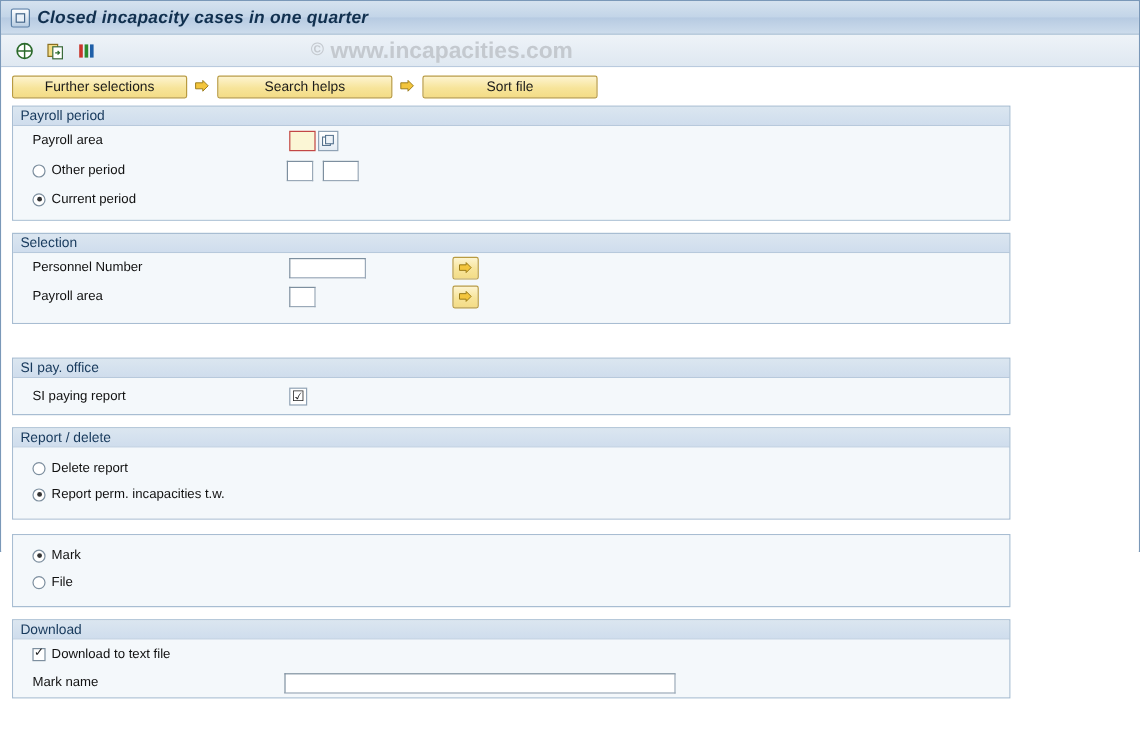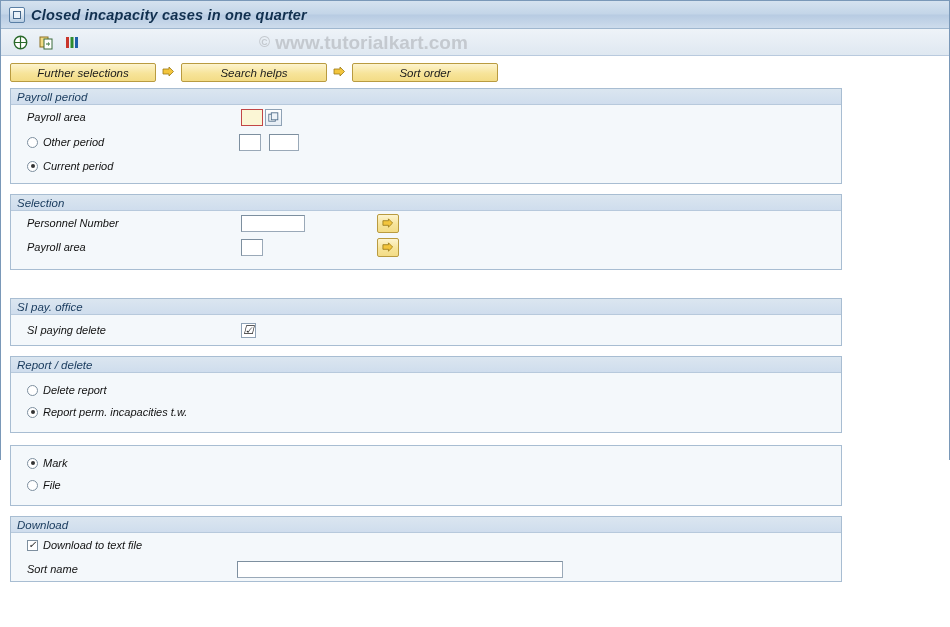--- a/index.html
+++ b/index.html
@@ -88,21 +88,20 @@
     white-space: nowrap;
   }
   .watermark .cmark { font-size: 15px; vertical-align: 2px; }
   
   .content {
     position: relative;
     background: #ffffff;
     height: 570px;
     padding: 7px 0 0 0;
     box-sizing: border-box;
-    font-style: italic;
   }
   
   .btnrow {
     display: flex;
     margin-left: 9px;
     margin-bottom: 6px;
   }
   .pushbtn {
     height: 19px;
     background: linear-gradient(to bottom, #fdf4cf 0%, #f7e49a 55%, #f3dc86 100%);
@@ -281,40 +280,40 @@
     </div>
     <div class="tb-btn">
       <svg width="17" height="17" viewBox="0 0 17 17">
         <rect x="2" y="3" width="3" height="11" fill="#c9352b"></rect>
         <rect x="6.5" y="3" width="3" height="11" fill="#2e8b2e"></rect>
         <rect x="11" y="3" width="3" height="11" fill="#1f5fa8"></rect>
       </svg>
     </div>
     <div class="watermark">
       <span class="cmark">©</span>
-      <span>www.tutorialkart.com</span>
+      <span>www.incapacities.com</span>
     </div>
   </div>
 
   <div class="content">
 
     <div class="btnrow">
       <div class="pushbtn w1">Further selections</div>
       <div class="arrow-ico">
         <svg width="13" height="13" viewBox="0 0 13 13">
           <path d="M1 4 h6 V2 l4.5 4.5 L7 11 V9 H1 Z" fill="#f3c53d" stroke="#9a7a18" stroke-width="0.8"></path>
         </svg>
       </div>
       <div class="pushbtn w1">Search helps</div>
       <div class="arrow-ico">
         <svg width="13" height="13" viewBox="0 0 13 13">
           <path d="M1 4 h6 V2 l4.5 4.5 L7 11 V9 H1 Z" fill="#f3c53d" stroke="#9a7a18" stroke-width="0.8"></path>
         </svg>
       </div>
-      <div class="pushbtn w1">Sort order</div>
+      <div class="pushbtn w1">Sort file</div>
     </div>
 
     <div class="group">
       <div class="group-hdr">Payroll period</div>
       <div class="group-body">
         <div class="row" style="height:24px;">
           <span class="lbl w190">Payroll area</span>
           <span class="inp w22 focus"></span>
           <span class="mcbtn">
             <svg width="11" height="11" viewBox="0 0 11 11">
@@ -366,21 +365,21 @@
         <div style="height:10px"></div>
       </div>
     </div>
 
     <div style="height:28px"></div>
 
     <div class="group">
       <div class="group-hdr">SI pay. office</div>
       <div class="group-body">
         <div class="row" style="height:30px;">
-          <span class="lbl w210">SI paying delete</span>
+          <span class="lbl w210">SI paying report</span>
           <span class="chkbox-lg">☑</span>
         </div>
       </div>
     </div>
 
     <div class="spacer10"></div>
 
     <div class="group">
       <div class="group-hdr">Report / delete</div>
       <div class="group-body">
@@ -417,20 +416,20 @@
     <div class="spacer10"></div>
 
     <div class="group">
       <div class="group-hdr">Download</div>
       <div class="group-body">
         <div class="row" style="height:24px;">
           <span class="chk">✓</span>
           <span class="lbl">Download to text file</span>
         </div>
         <div class="row" style="height:24px;">
-          <span class="lbl" style="width:210px;display:inline-block;">Sort name</span>
+          <span class="lbl" style="width:210px;display:inline-block;">Mark name</span>
           <span class="inp w330"></span>
         </div>
       </div>
     </div>
 
   </div>
 </div>
 
 </body></html>

